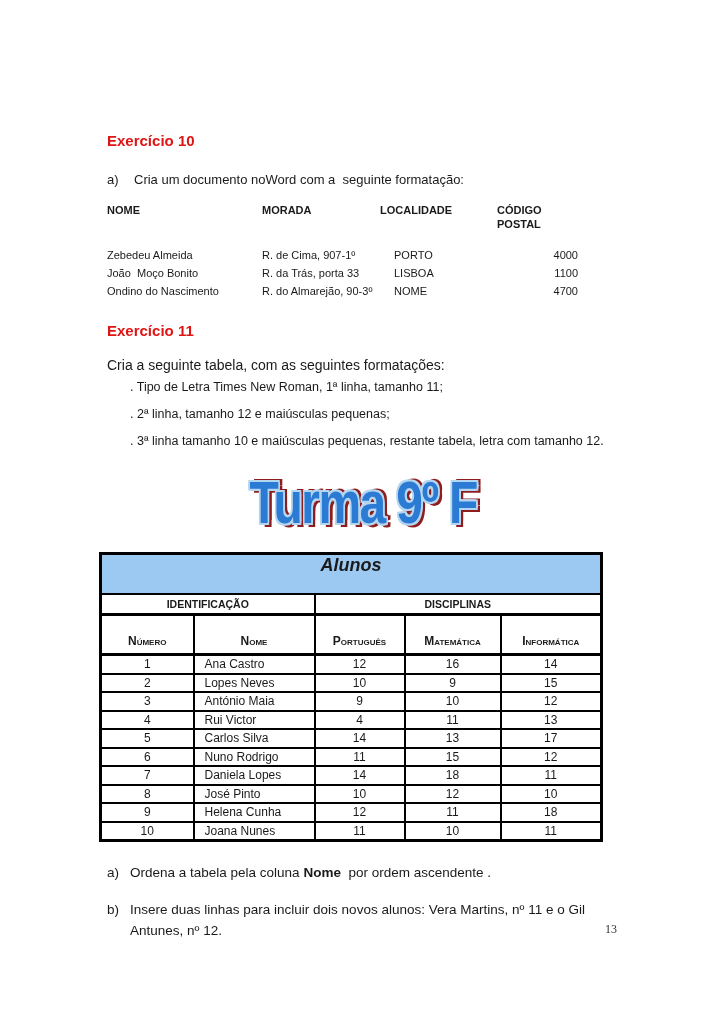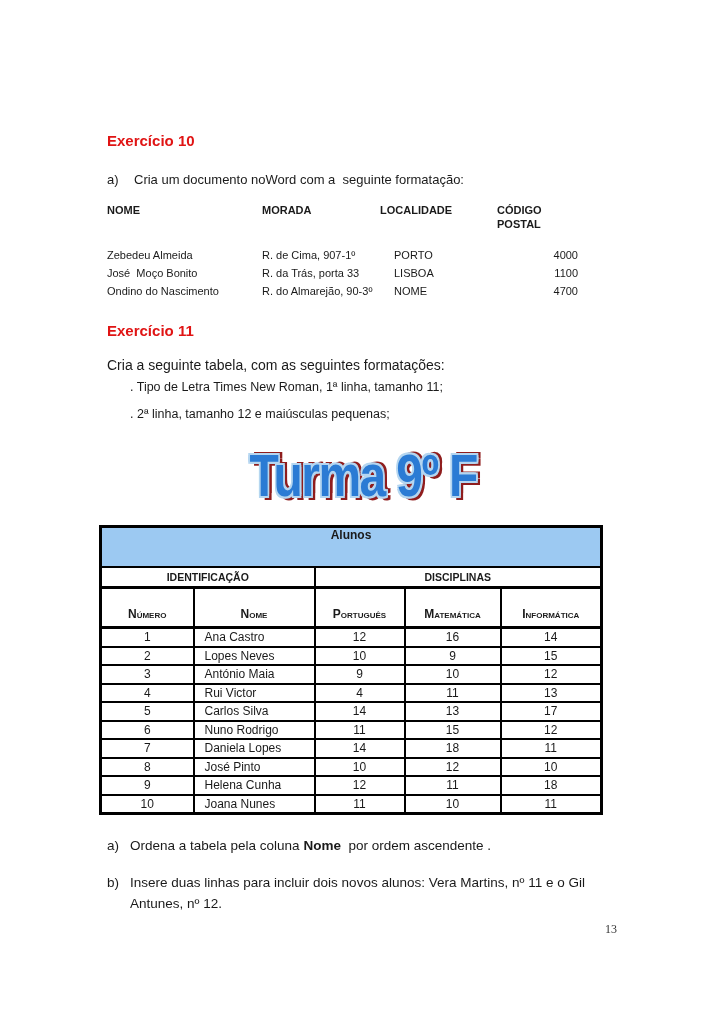--- a/index.html
+++ b/index.html
@@ -71,23 +71,24 @@
     margin-top:15px; margin-left:-8px;
     border-collapse:collapse;
     table-layout:fixed;
     width:501px;
     border:3px solid #000;
     font-size:12px;
   }
   table.students td {border:2px solid #000; padding:0; text-align:center; overflow:hidden;}
   td.title-cell {
     background:var(--table_header_blue, #9cc9f2);
-    font-size:12px; font-weight:bold;
+    font-size:18px; font-weight:bold;
     height:38px; vertical-align:top; padding-top:5px;
     border-bottom:3px solid #000;
+    font-style:italic;
   }
   tr.group-row td {
     font-size:10.5px; font-weight:bold; height:18px;
     border-bottom:3px solid #000;
   }
   tr.colhead-row td {
     font-variant:small-caps; font-weight:bold; font-size:12px;
     height:32px; vertical-align:bottom; padding-bottom:5px;
     border-bottom:3px solid #000;
   }
@@ -125,36 +126,37 @@
       <div class="addr-head">LOCALIDADE</div>
       <div class="addr-head addr-cp-head">CÓDIGO POSTAL</div>
 
       <div class="addr-gap"></div>
 
       <div class="addr-cell pre">Zebedeu Almeida</div>
       <div class="addr-cell">R. de Cima, 907-1º</div>
       <div class="addr-cell addr-loc">PORTO</div>
       <div class="addr-cell addr-cp">4000</div>
 
-      <div class="addr-cell pre">José  Moço Bonito</div>
+      <div class="addr-cell pre">João  Moço Bonito</div>
       <div class="addr-cell">R. da Trás, porta 33</div>
       <div class="addr-cell addr-loc">LISBOA</div>
       <div class="addr-cell addr-cp">1100</div>
 
       <div class="addr-cell pre">Ondino do Nascimento</div>
       <div class="addr-cell">R. do Almarejão, 90-3º</div>
       <div class="addr-cell addr-loc">NOME</div>
       <div class="addr-cell addr-cp">4700</div>
     </div>
 
     <h2 class="ex-title second">Exercício 11</h2>
 
     <p class="intro">Cria a seguinte tabela, com as seguintes formatações:</p>
     <p class="bullet first">. Tipo de Letra Times New Roman, 1ª linha, tamanho 11;</p>
     <p class="bullet">. 2ª linha, tamanho 12 e maiúsculas pequenas;</p>
+    <p class="bullet">. 3ª linha tamanho 10 e maiúsculas pequenas, restante tabela, letra com tamanho 12.</p>
 
     <div class="wordart-wrap">
       <span class="wordart">Turma 9º F</span>
     </div>
 
     <table class="students">
       <colgroup>
         <col style="width:93px">
           <col style="width:121px">
           <col style="width:90px">

